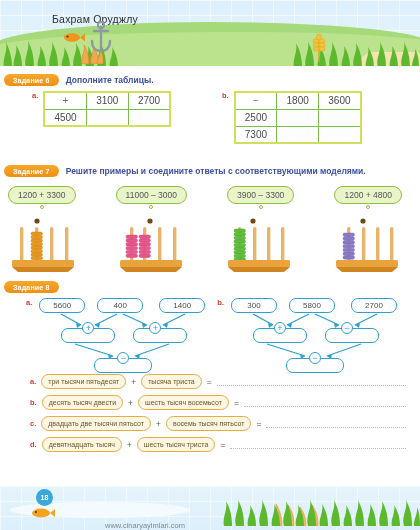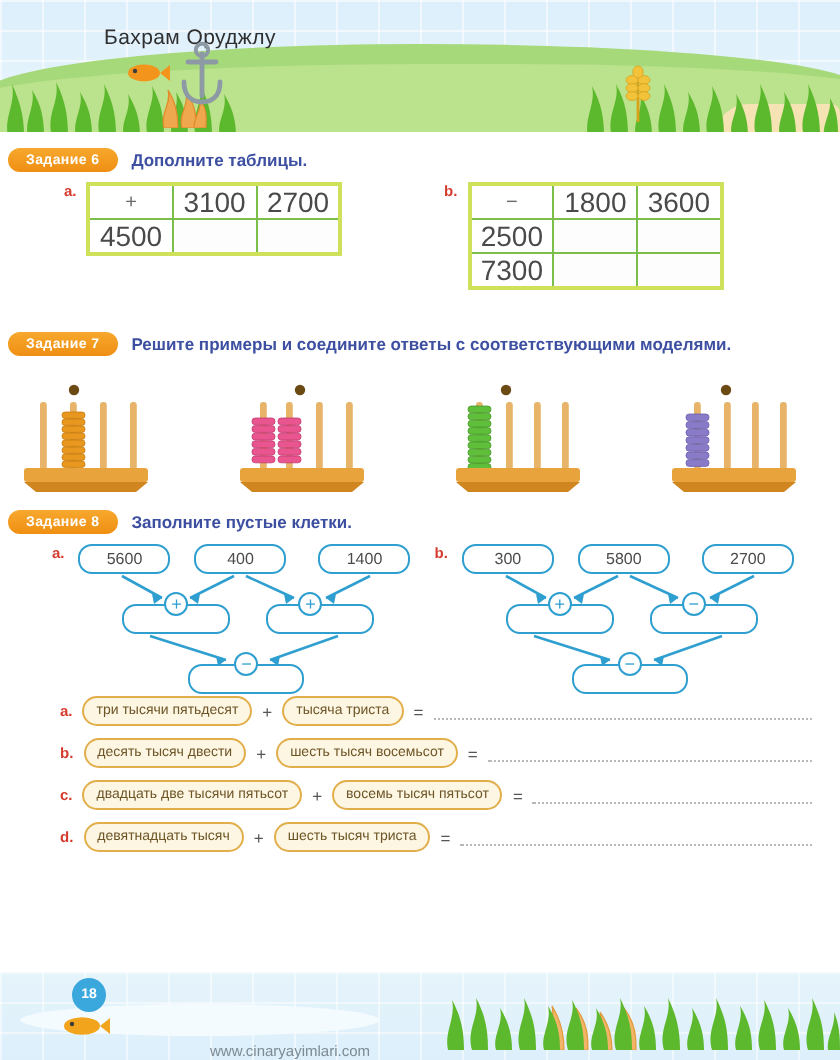--- a/index.html
+++ b/index.html
@@ -59,21 +59,21 @@
   .task-text { font-size: 8.5px; color: #3d4fa1; font-weight: bold; }
 
   .letter { font-size: 7.5px; font-weight: bold; color: #d63b2f; }
 
   
   .t6-row { display: flex; gap: 10px; padding-left: 28px; }
   .t6-block { display: flex; align-items: flex-start; gap: 5px; width: 180px; }
   table.grid { border-collapse: collapse; border: 2px solid #cfe05a; background: #fff; }
   table.grid td {
     width: 42px; height: 17px; border: 1px solid #7bbf4a;
-    text-align: center; font-size: 14px; color: #4a4a4a;
+    text-align: center; font-size: 10px; color: #4a4a4a;
   }
   table.grid td.op { font-size: 10px; color: #6b6b6b; }
   table.grid td.blank { background: #fdfdfd; }
 
   
   .t7-pills { display: flex; justify-content: space-between; padding: 4px 4px 0 4px; }
   .pill-wrap { position: relative; }
   .pill {
     border: 1.6px solid #8cbf3f; background: #e9f4c9; color: #555;
     font-size: 8.5px; border-radius: 11px; padding: 3px 9px; white-space: nowrap;
@@ -282,20 +282,38 @@
       </tbody>
         </table>
     </div>
   </div>
 
   <div class="task-head" style="margin-top:21px">
     <span class="badge">Задание 7</span>
     <span class="task-text">Решите примеры и соедините ответы с соответствующими моделями.</span>
   </div>
 
+  <div class="t7-pills">
+    <div class="pill-wrap">
+      <div class="pill">1200 + 3300</div>
+      <div class="pill-dot"></div>
+    </div>
+    <div class="pill-wrap">
+      <div class="pill">11000 – 3000</div>
+      <div class="pill-dot"></div>
+    </div>
+    <div class="pill-wrap">
+      <div class="pill">3900 – 3300</div>
+      <div class="pill-dot"></div>
+    </div>
+    <div class="pill-wrap">
+      <div class="pill">1200 + 4800</div>
+      <div class="pill-dot"></div>
+    </div>
+  </div>
 
   <div class="t7-abaci">
     <div class="abacus">
       <svg width="74" height="58" viewBox="0 0 74 58">
         <circle cx="31" cy="6" r="2.6" fill="#6b4a13"></circle>
         <g fill="#e7b469">
             <rect x="14" y="12" width="3.4" height="34" rx="1.6"></rect>
           <rect x="29" y="12" width="3.4" height="34" rx="1.6"></rect>
           <rect x="44" y="12" width="3.4" height="34" rx="1.6"></rect>
           <rect x="59" y="12" width="3.4" height="34" rx="1.6"></rect>
@@ -387,21 +405,20 @@
           <rect x="13" y="40.8" width="11.5" height="3.4" rx="1.6"></rect>
         </g>
         <rect x="6" y="45" width="62" height="7" rx="1.6" fill="#e8a33d"></rect>
         <path d="M6 52 L68 52 L62 57 L12 57 Z" fill="#cf8520"></path>
       </svg>
     </div>
   </div>
 
   <div class="task-head" style="margin-top:8px">
     <span class="badge">Задание 8</span>
-    <span class="task-text">Заполните пустые клетки.</span>
   </div>
 
   <div class="t8-row">
     <div class="t8-block">
       <span class="letter">a.</span>
       <div class="tree">
         <svg width="172" height="76" viewBox="0 0 172 76" style="position:absolute;inset:0">
           <g stroke="#2f9fd0" stroke-width="1.3" fill="none">
             <line x1="24" y1="16" x2="44" y2="27"></line>
               <line x1="80" y1="16" x2="58" y2="27"></line>

